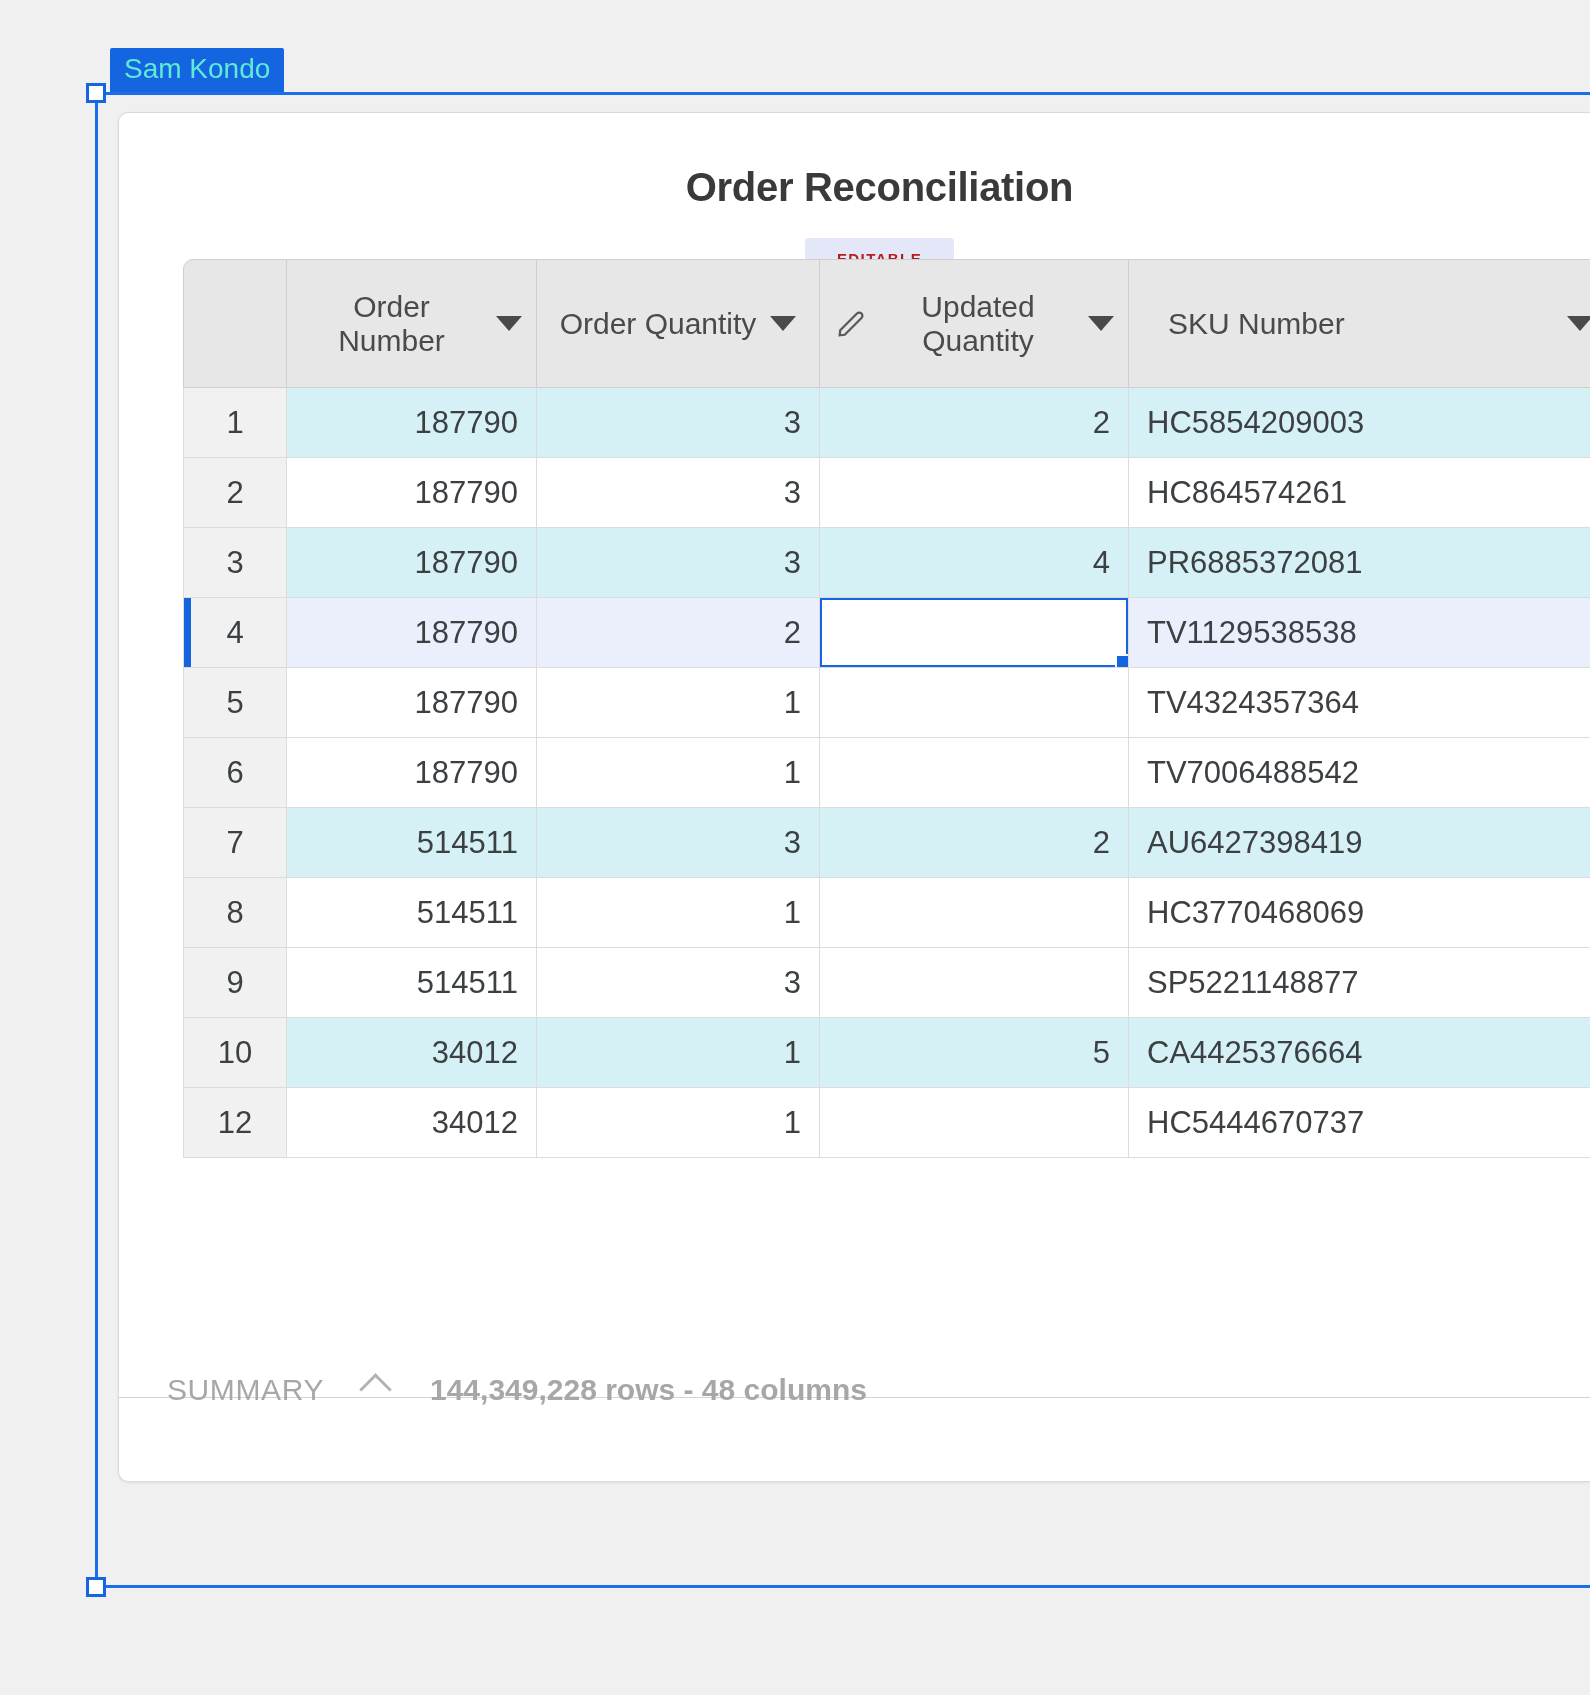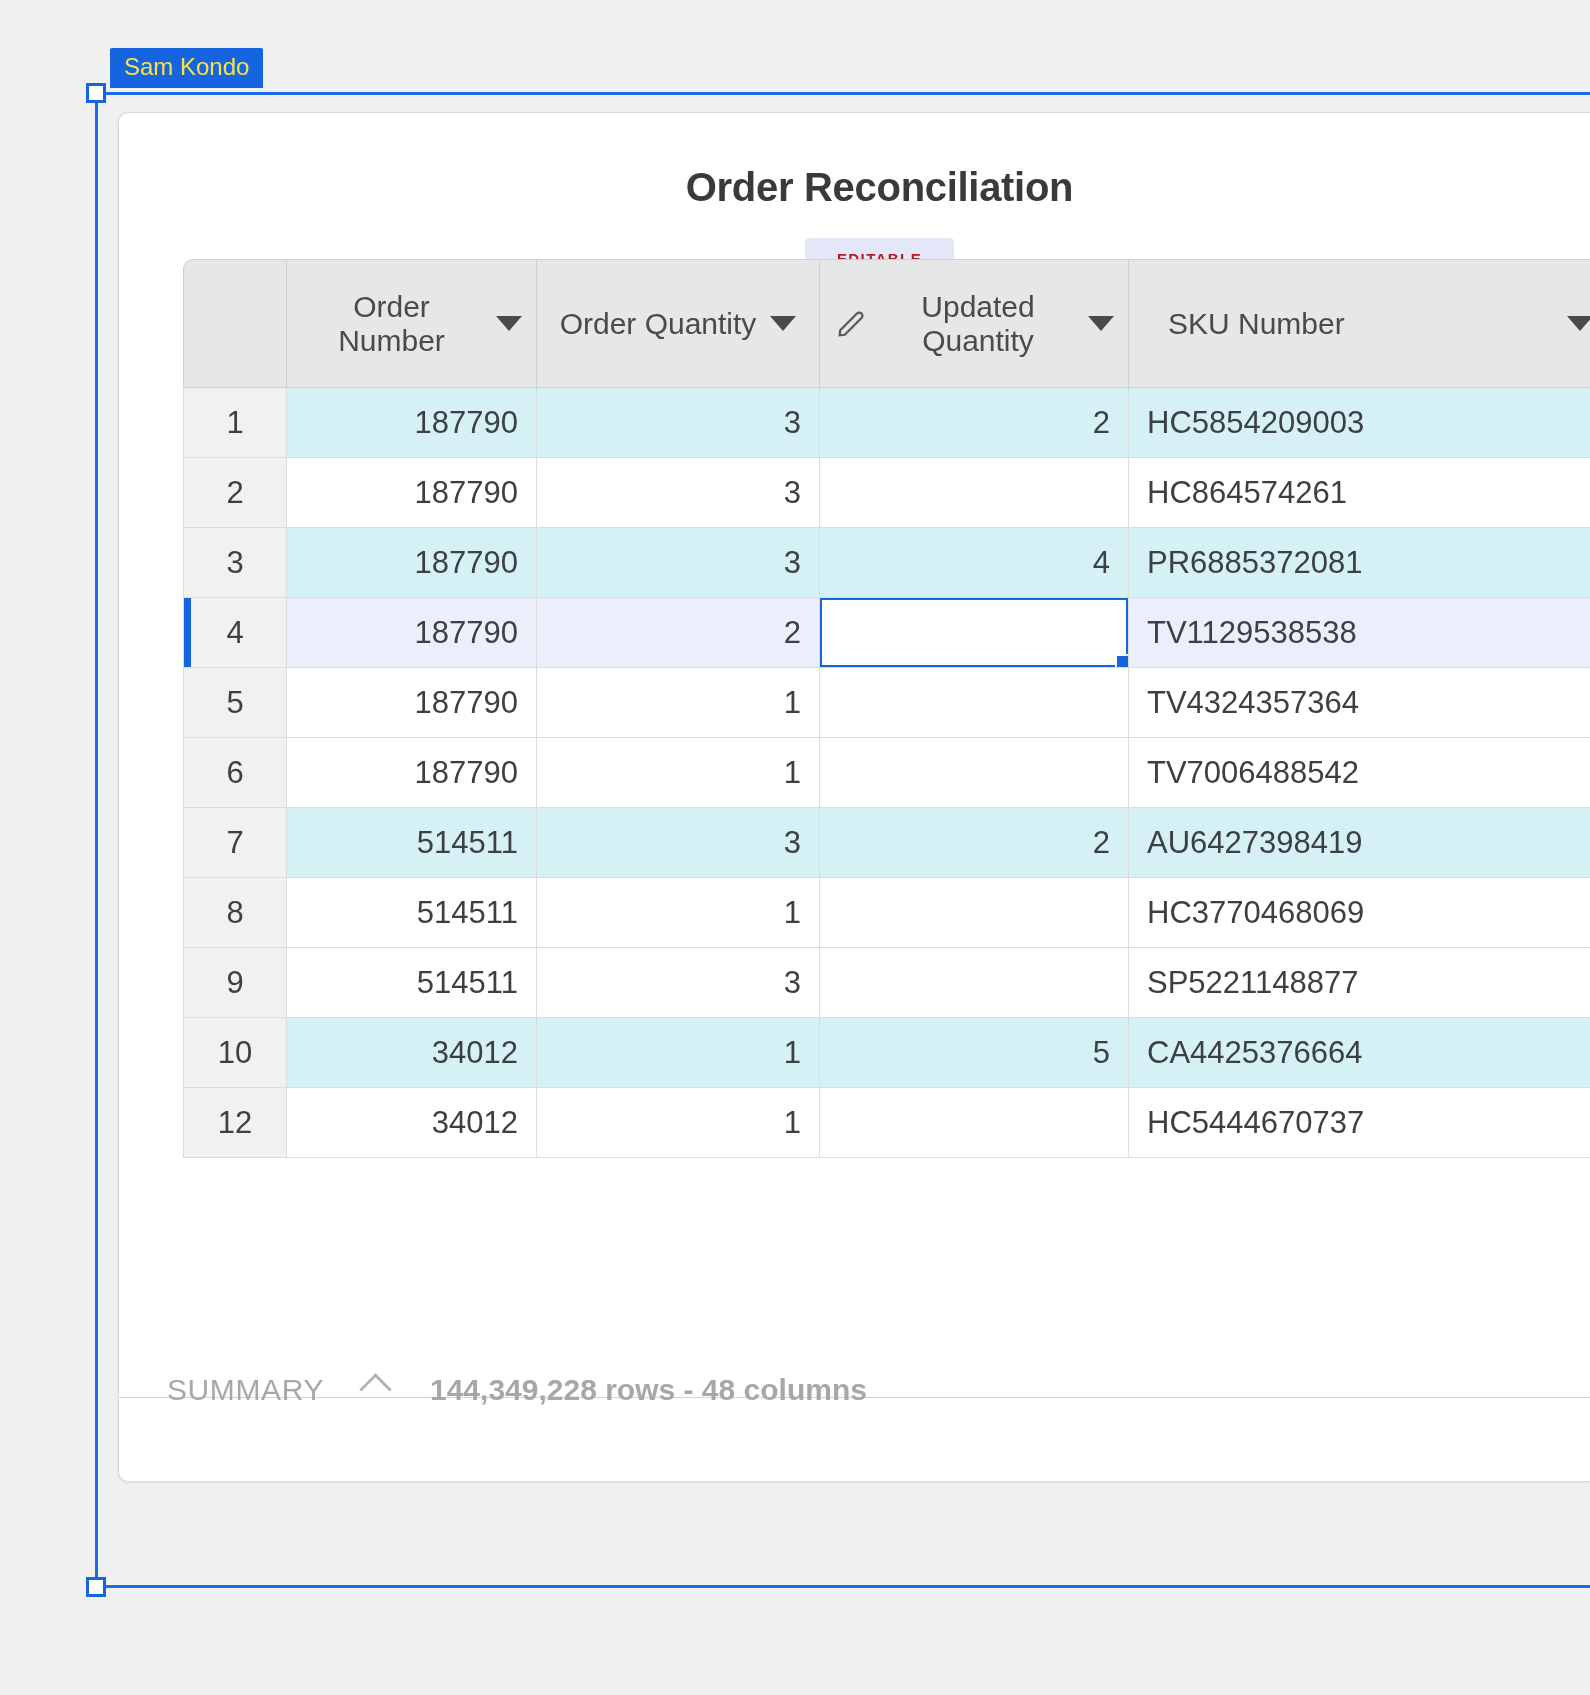--- a/index.html
+++ b/index.html
@@ -37,22 +37,22 @@
     top: 1585px;
     width: 1500px;
     height: 3px;
     background: #1a6fe8;
   }
   .sel-tag {
     position: absolute;
     left: 110px;
     top: 48px;
     background: #1565e0;
-    color: #fde047;
-    font-size: 24px;
+    color: #5eead4;
+    font-size: 28px;
     font-family: "Liberation Sans", sans-serif;
     padding: 7px 14px 9px 14px;
     line-height: 1;
     white-space: nowrap;
     border-radius: 2px 2px 0 0;
   }
   .sel-handle {
     position: absolute;
     width: 20px;
     height: 20px;

